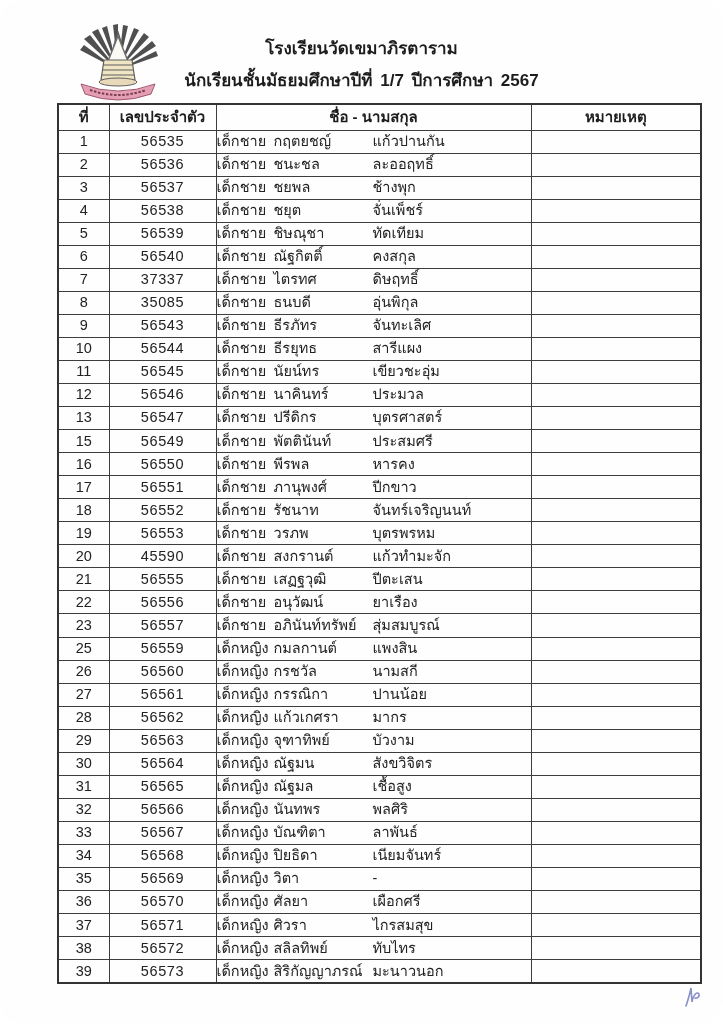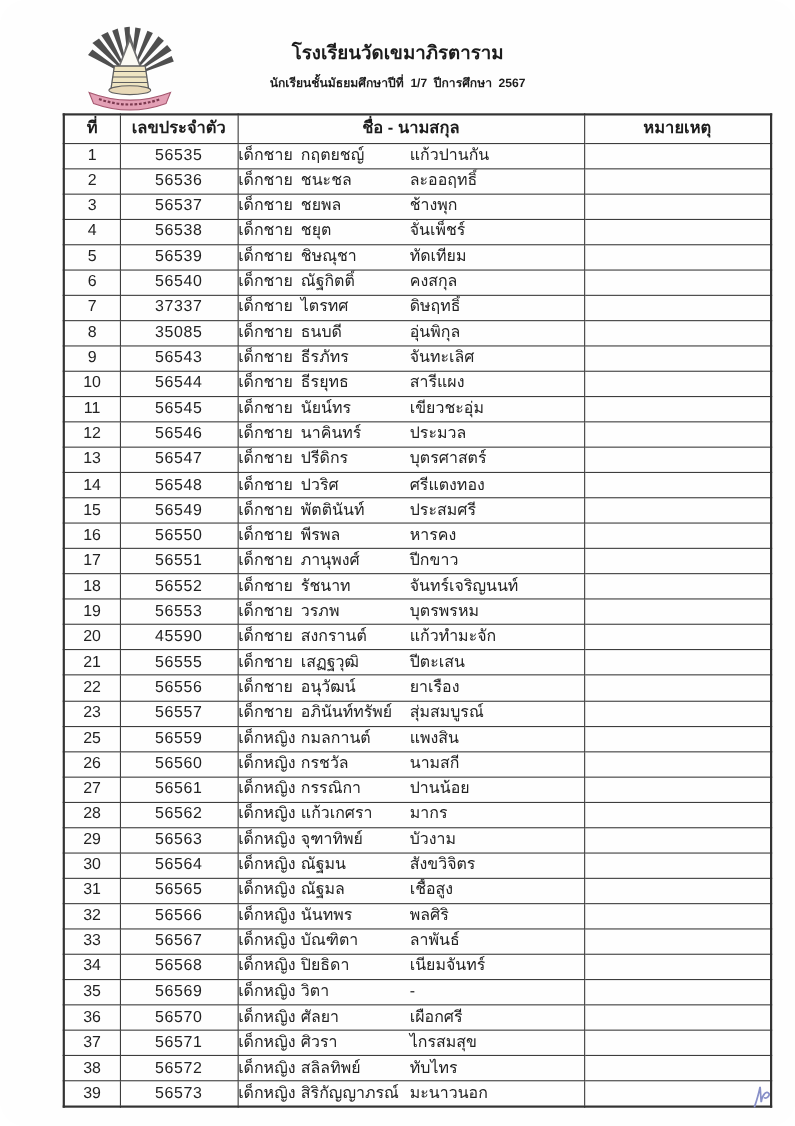--- a/index.html
+++ b/index.html
@@ -32,21 +32,21 @@
     font-size: 17px;
     font-weight: 700;
     color: #1c1c1c;
   }
   .subtitle-line {
     position: absolute;
     top: 66px;
     left: 0;
     width: 100%;
     text-align: center;
-    font-size: 11px;
+    font-size: 17px;
     font-weight: 700;
     color: #1c1c1c;
     word-spacing: 3px;
   }
   table.roster {
     position: absolute;
     left: 57px;
     top: 103px;
     width: 643px;
     border-collapse: collapse;
@@ -239,28 +239,20 @@
     </tr>
         <tr>
       <td class="c-no">13</td>
       <td class="c-id">56547</td>
       <td class="c-name">
         <span class="nt">เด็กชาย</span><span class="nf">ปรีดิกร</span><span class="nl">บุตรศาสตร์</span>
       </td>
       <td class="c-note"></td>
     </tr>
         <tr>
-      <td class="c-no">14</td>
-      <td class="c-id">56548</td>
-      <td class="c-name">
-        <span class="nt">เด็กชาย</span><span class="nf">ปวริศ</span><span class="nl">ศรีแตงทอง</span>
-      </td>
-      <td class="c-note"></td>
-    </tr>
-        <tr>
       <td class="c-no">15</td>
       <td class="c-id">56549</td>
       <td class="c-name">
         <span class="nt">เด็กชาย</span><span class="nf">พัตตินันท์</span><span class="nl">ประสมศรี</span>
       </td>
       <td class="c-note"></td>
     </tr>
         <tr>
       <td class="c-no">16</td>
       <td class="c-id">56550</td>

